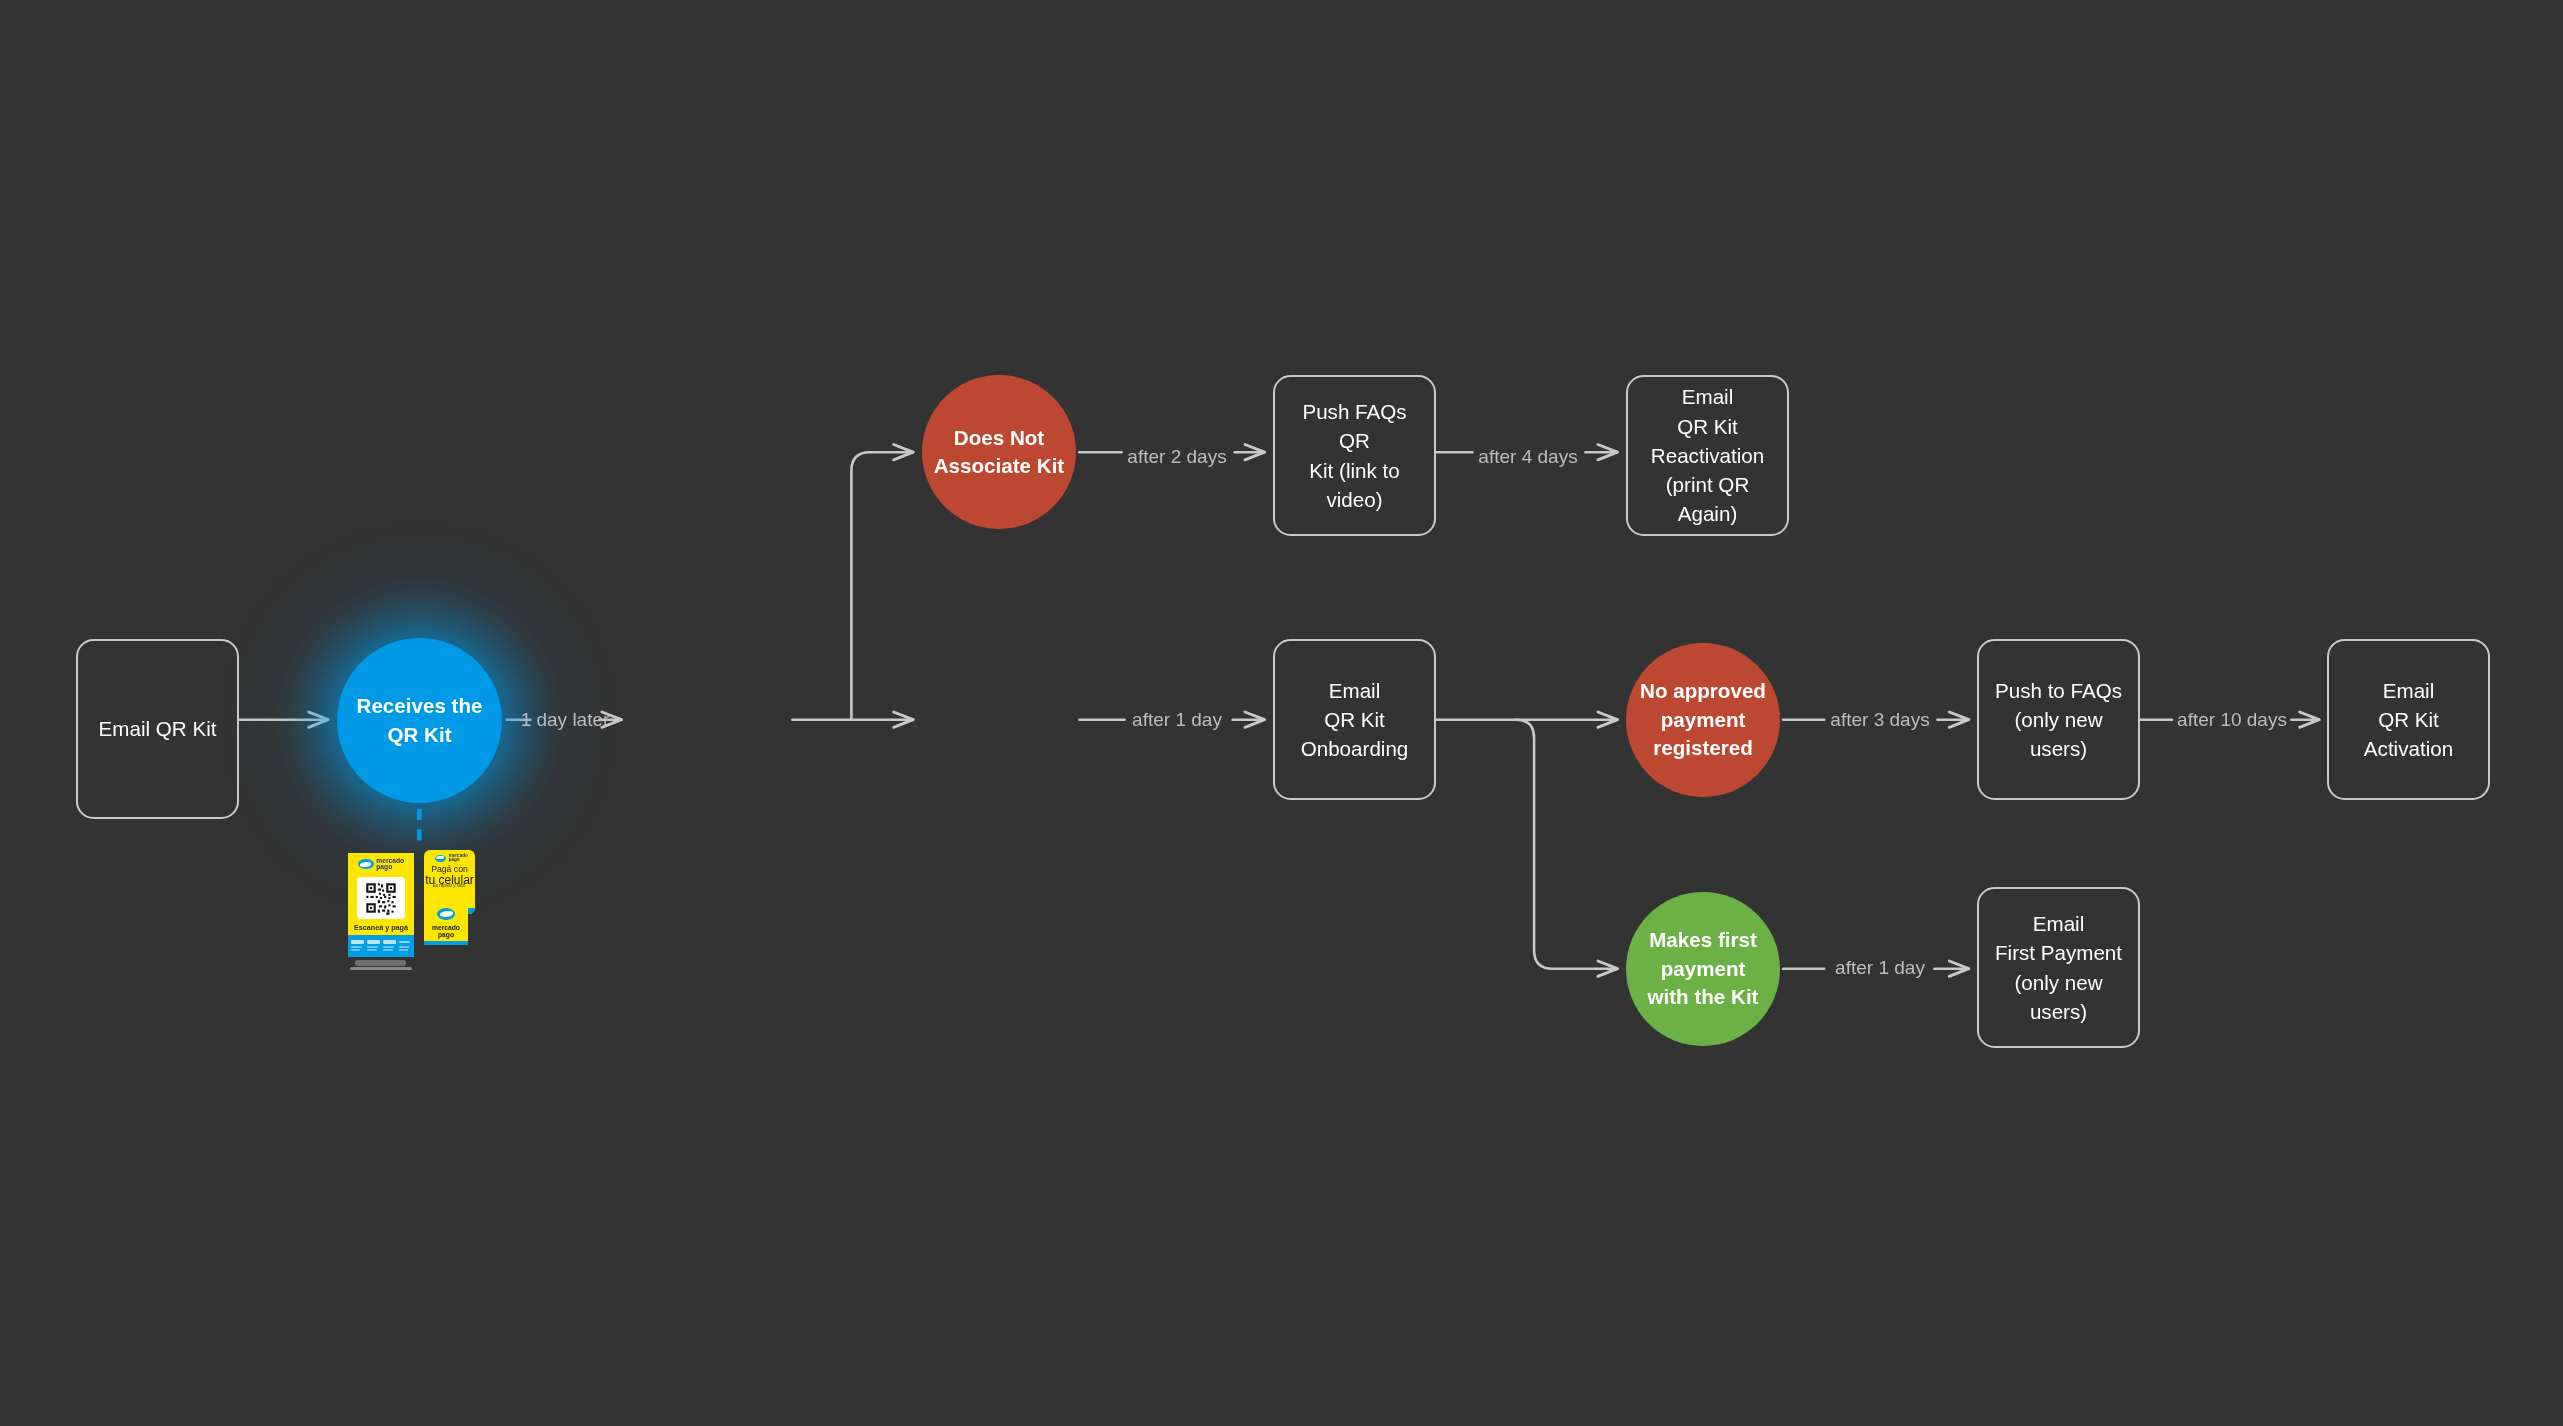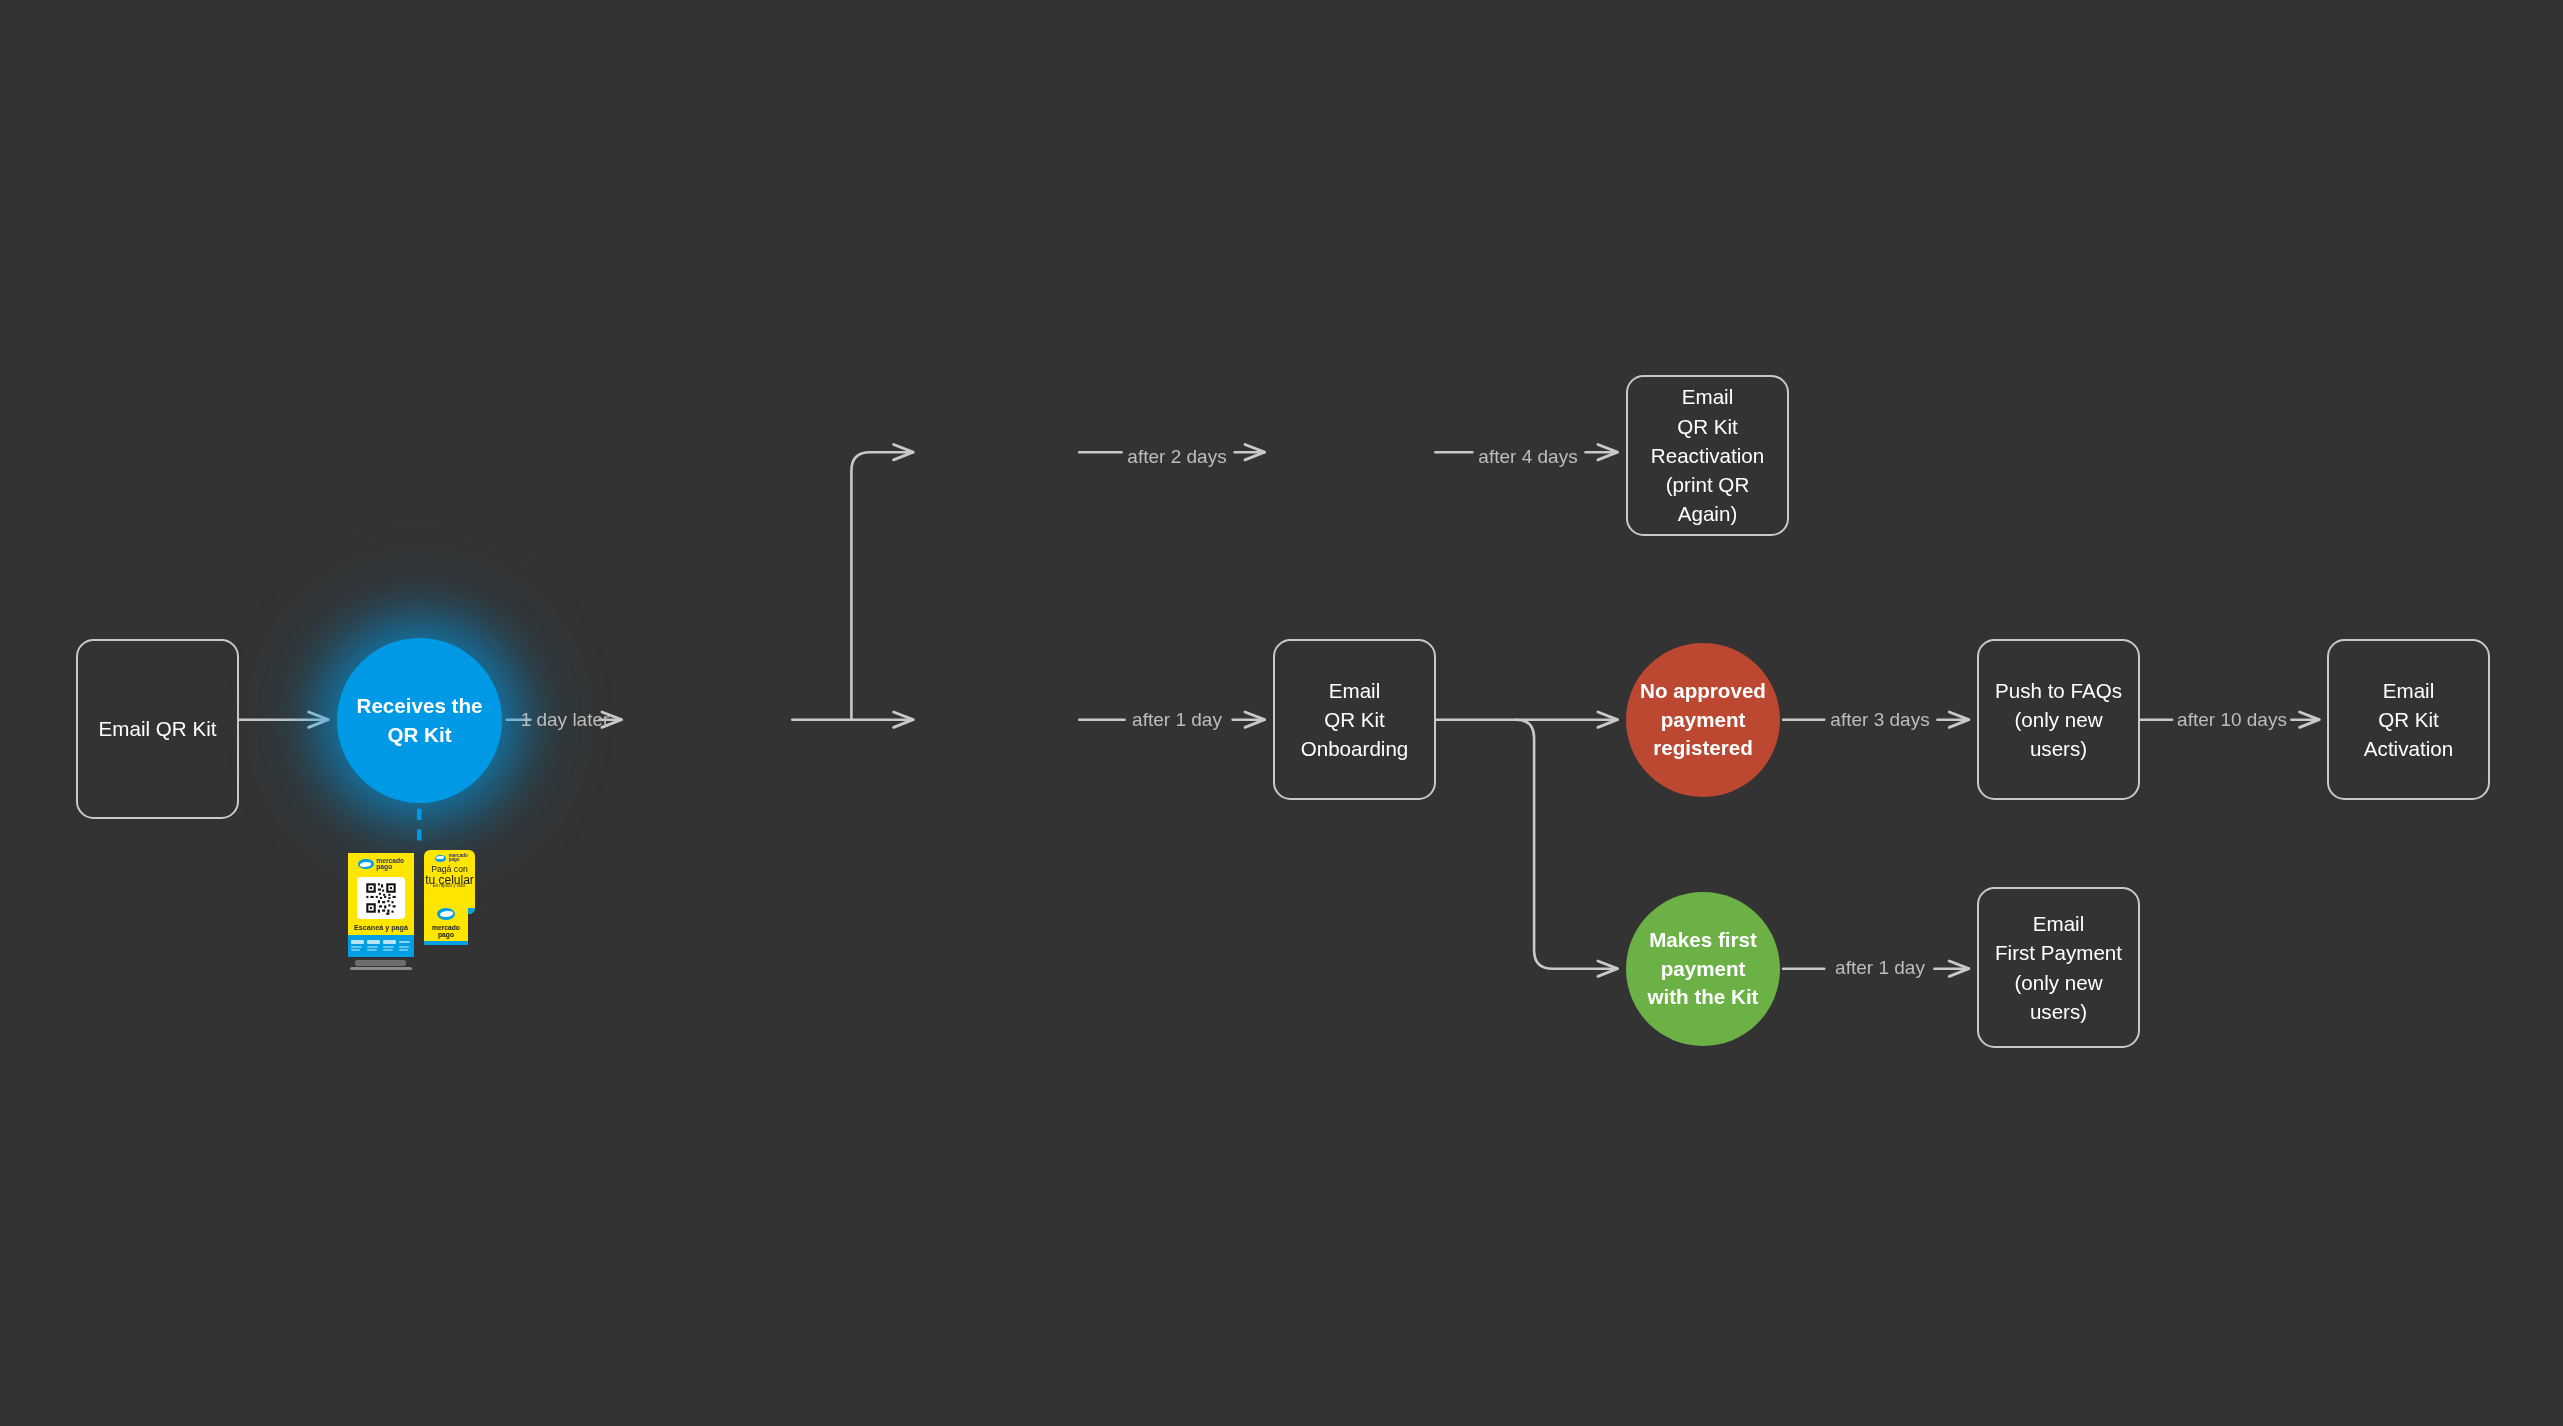--- a/index.html
+++ b/index.html
@@ -196,22 +196,31 @@
   <div class="node-box" style="left:76px; top:639px; width:163px; height:180px;">
     <span>Email QR Kit</span>
   </div>
 
   <div class="node-circle glow-circle" style="left:337px; top:638px; width:165px; height:165px; background:#0099e5;">
     <span>Receives the
 QR Kit</span>
   </div>
 
 
-
-
+  <div class="node-circle" style="left:922px; top:375px; width:154px; height:154px; background:#bc4832;">
+    <span>Does Not
+Associate Kit</span>
+  </div>
+
+
+  <div class="node-box" style="left:1273px; top:375px; width:163px; height:161px;">
+    <span>Push FAQs QR
+Kit (link to
+video)</span>
+  </div>
 
   <div class="node-box" style="left:1626px; top:375px; width:163px; height:161px;">
     <span>Email
 QR Kit
 Reactivation
 (print QR
 Again)</span>
   </div>
 
   <div class="node-box" style="left:1273px; top:639px; width:163px; height:161px;">

